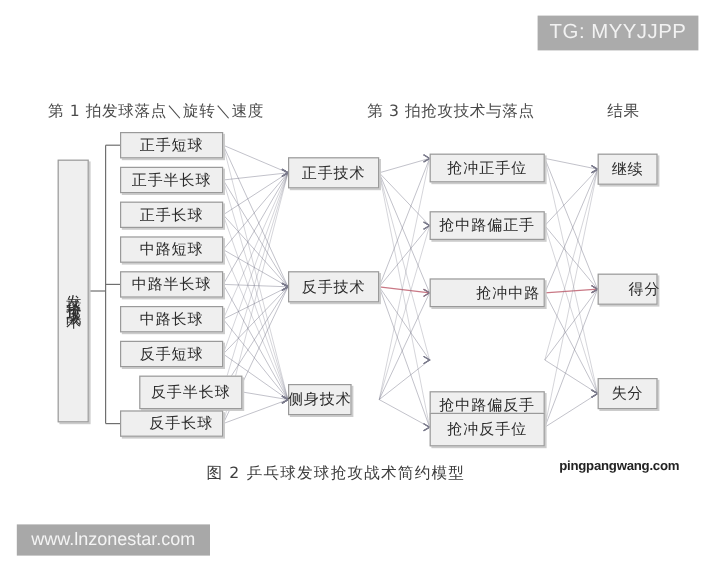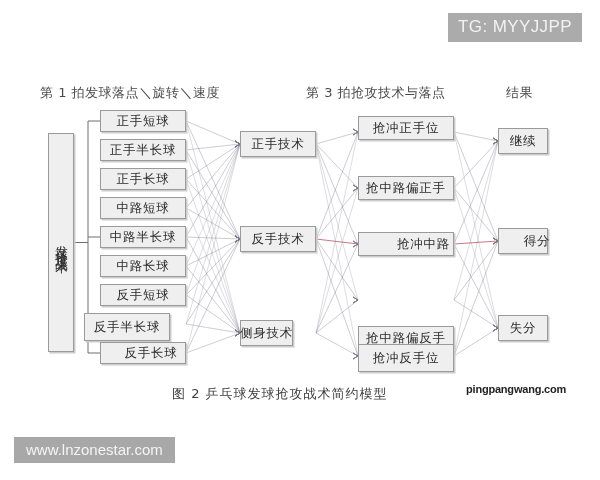--- a/index.html
+++ b/index.html
@@ -242,30 +242,30 @@
 <div class="node root" id="root-node" style="left: 48px; top: 133px; width: 26px; height: 219px;">发球抢攻战术</div>
 
 <div id="col1">
     <div class="node" style="left: 100px; top: 110px; width: 86px; height: 22px;">正手短球</div>
     <div class="node" style="left: 100px; top: 139px; width: 86px; height: 22px;">正手半长球</div>
     <div class="node" style="left: 100px; top: 168px; width: 86px; height: 22px;">正手长球</div>
     <div class="node" style="left: 100px; top: 197px; width: 86px; height: 22px;">中路短球</div>
     <div class="node" style="left: 100px; top: 226px; width: 86px; height: 22px;">中路半长球</div>
     <div class="node" style="left: 100px; top: 255px; width: 86px; height: 22px;">中路长球</div>
     <div class="node" style="left: 100px; top: 284px; width: 86px; height: 22px;">反手短球</div>
-    <div class="node" style="left: 84px; top: 313px; width: 86px; height: 28px;">反手半长球</div>
+    <div class="node" style="left: 116px; top: 313px; width: 86px; height: 28px;">反手半长球</div>
     <div class="node" style="left: 100px; top: 342px; width: 86px; height: 22px; padding-left: 16px;">反手长球</div>
   </div>
 <div id="col2">
     <div class="node" style="left: 240px; top: 131px; width: 76px; height: 26px;">正手技术</div>
     <div class="node" style="left: 240px; top: 226px; width: 76px; height: 26px;">反手技术</div>
     <div class="node" style="left: 240px; top: 320px; width: 53px; height: 26px;">侧身技术</div>
   </div>
 <div id="col3">
-    <div class="node" style="left: 358px; top: 116px; width: 96px; height: 24px;">抢冲正手位</div>
+    <div class="node" style="left: 358px; top: 128px; width: 96px; height: 24px;">抢冲正手位</div>
     <div class="node" style="left: 358px; top: 176px; width: 96px; height: 24px;">抢中路偏正手</div>
     <div class="node" style="left: 358px; top: 232px; width: 96px; height: 24px; padding-left: 35px;">抢冲中路</div>
     <div class="node" style="left: 358px; top: 288px; width: 96px; height: 24px; margin-top: 38px;">抢中路偏反手</div>
     <div class="node" style="left: 358px; top: 344px; width: 96px; height: 28px;">抢冲反手位</div>
   </div>
 <div id="col4">
     <div class="node" style="left: 498px; top: 128px; width: 50px; height: 26px;">继续</div>
     <div class="node" style="left: 498px; top: 228px; width: 50px; height: 26px; padding-left: 28px;">得分</div>
     <div class="node" style="left: 498px; top: 315px; width: 50px; height: 26px;">失分</div>
   </div>

